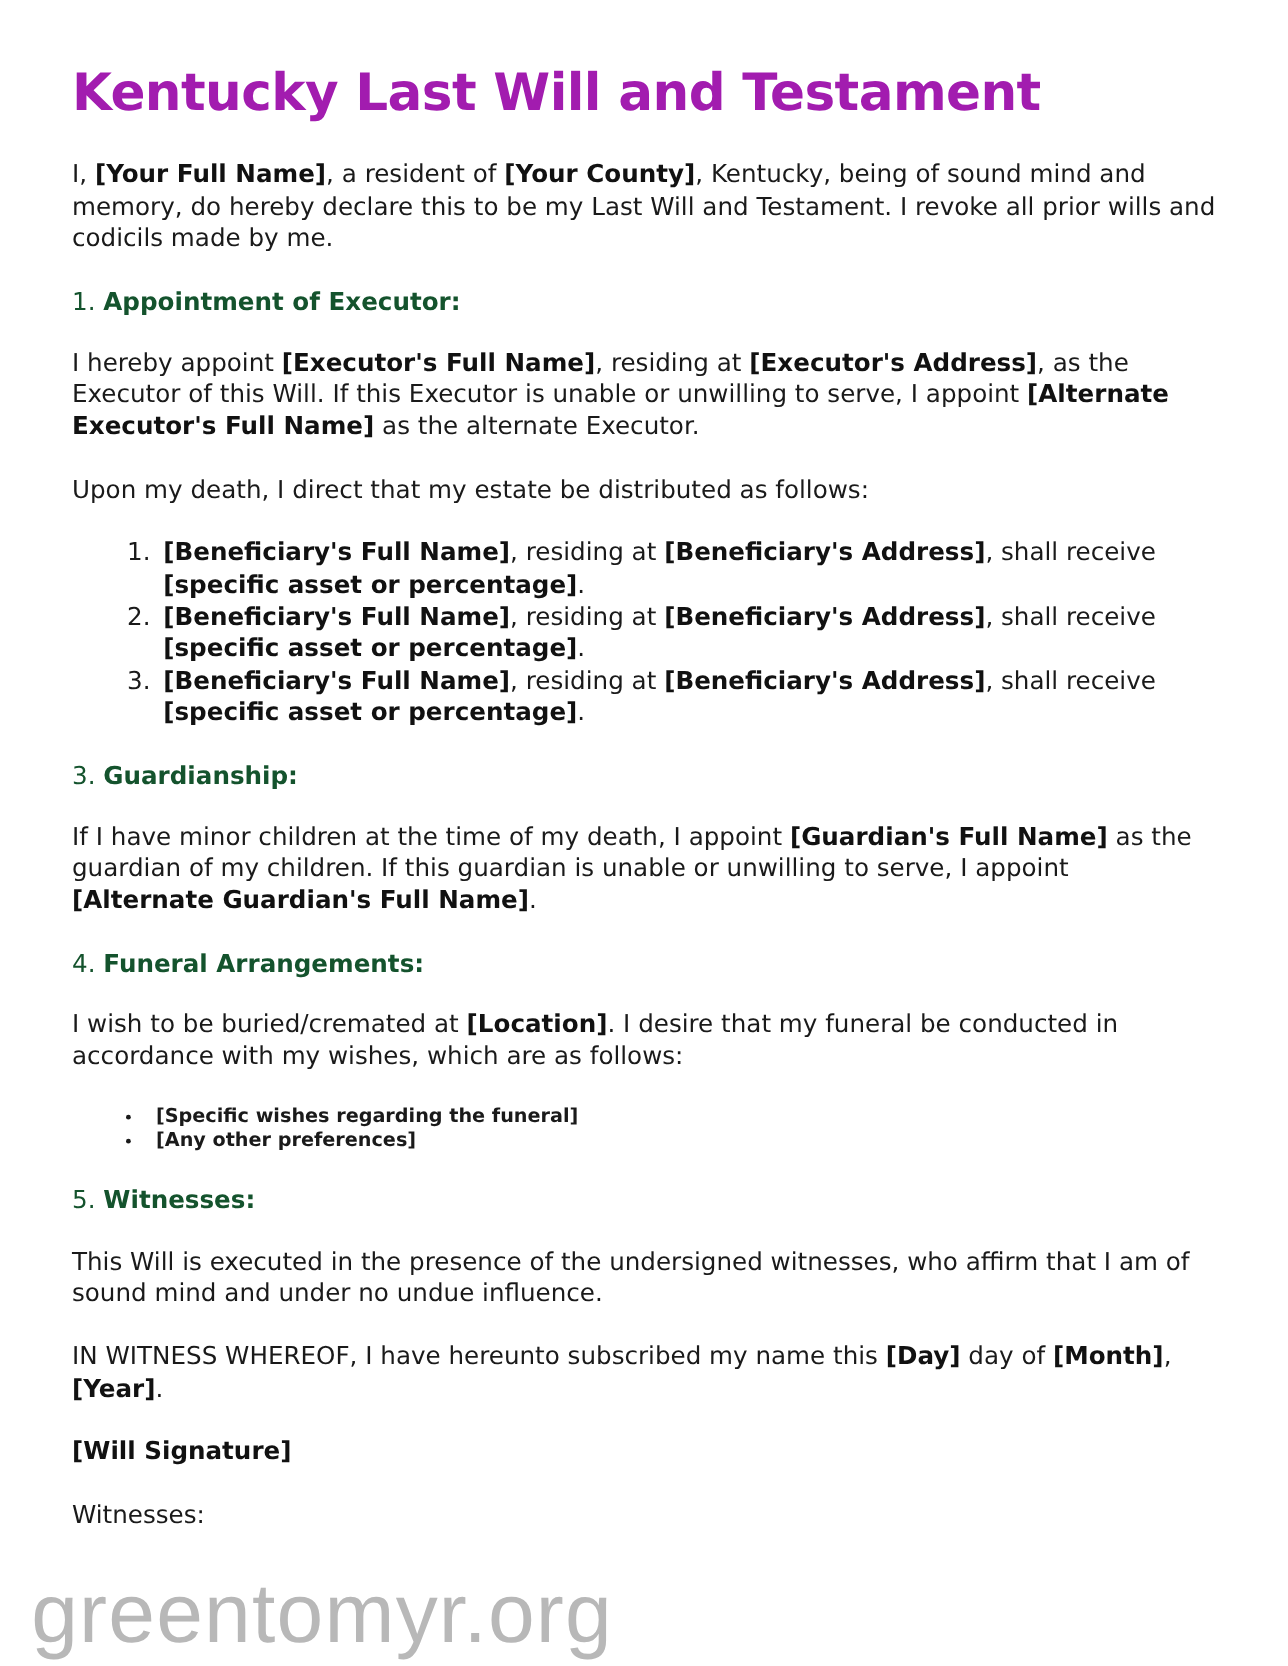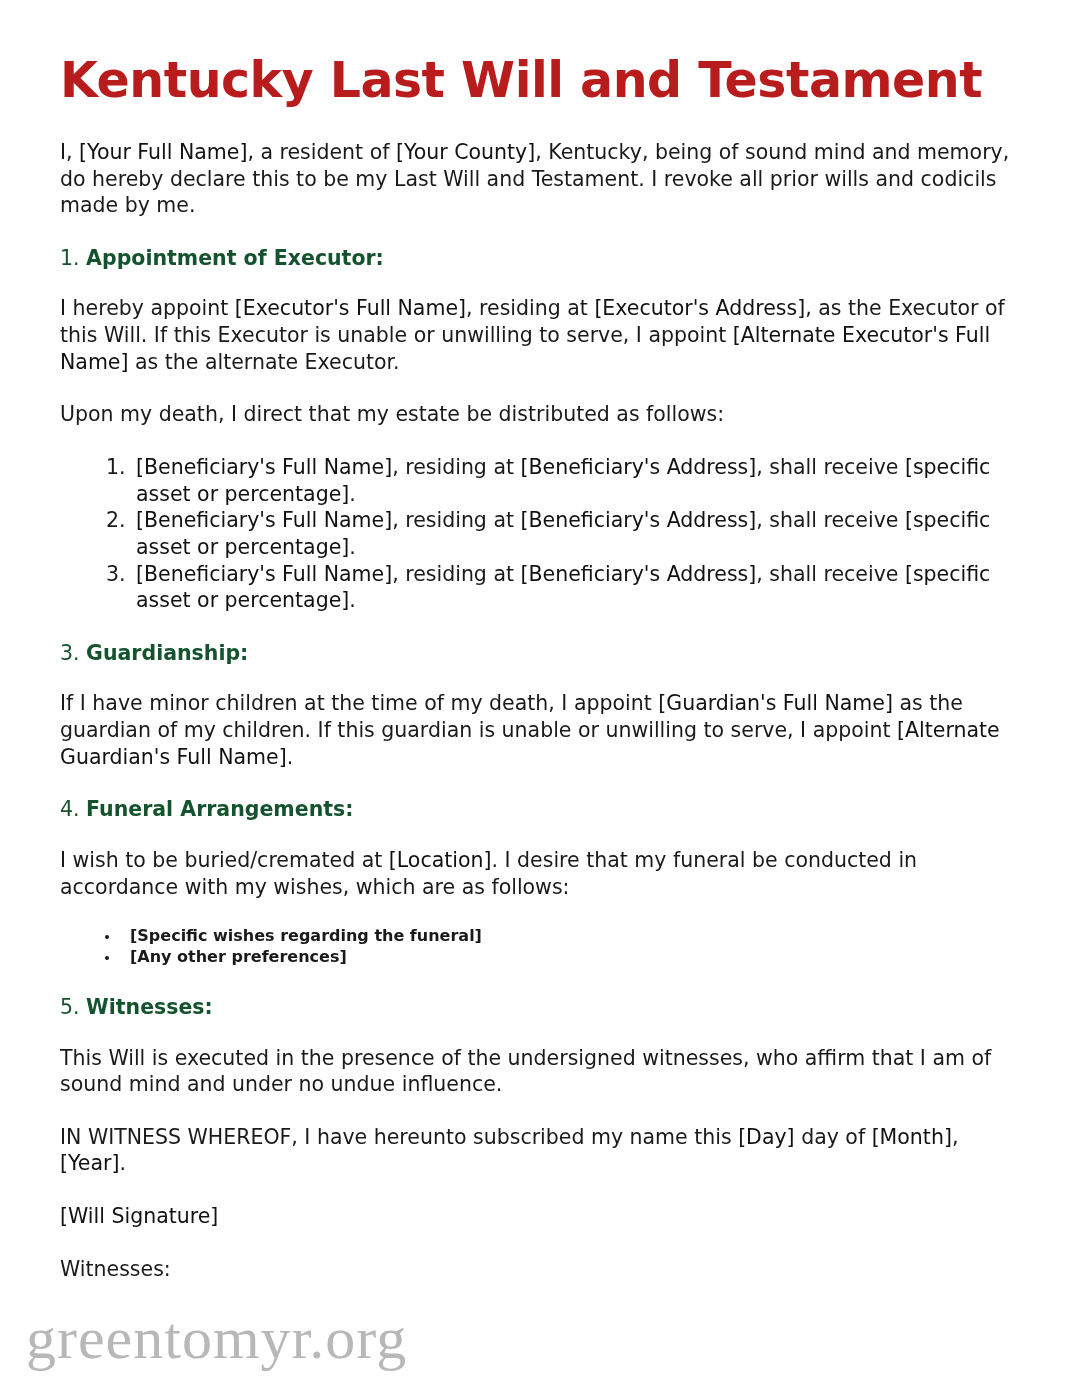--- a/index.html
+++ b/index.html
@@ -24,43 +24,43 @@
     background: #ffffff;
     overflow: hidden;
   }
   .content {
     position: absolute;
     left: 60px;
     top: 54px;
     width: 953px;
   }
   h1.doc-title {
-    font-size: 49px;
+    font-size: 43px;
     font-weight: bold;
     letter-spacing: -0.5px;
     line-height: 1.12;
     margin: 0 0 30px 0;
-    color: #b91c1c;
+    color: #a21caf;
   }
   p.para {
     font-size: 20.5px;
     line-height: 1.30;
     margin: 0 0 26px 0;
     color: #1a1a1a;
   }
   h2.section-head {
     font-size: 20.5px;
     font-weight: normal;
     line-height: 1.30;
     margin: 0 0 24px 0;
     color: #14532d;
   }
   h2.section-head .sec-num { font-weight: normal; }
   h2.section-head .sec-text { font-weight: bold; }
-  b, strong { font-weight: normal; color: #111111; }
+  b, strong { font-weight: bold; color: #111111; }
 
   ol.num-list {
     margin: 0 0 26px 0;
     padding-left: 72px;
     font-size: 20.5px;
     line-height: 1.30;
   }
   ol.num-list > li {
     margin: 0 0 0 0;
     padding-left: 4px;
@@ -75,22 +75,22 @@
   ul.bullet-list > li {
     font-weight: bold;
     padding-left: 10px;
   }
   ul.bullet-list > li::marker { font-size: 0.78em; }
 
   .watermark {
     position: absolute;
     left: 26px;
     top: 1304px;
-    font-family: Liberation Serif, serif;
-    font-size: 60px;
+    font-family: Liberation Sans, sans-serif;
+    font-size: 70px;
     letter-spacing: 1px;
     color: #b8b8b8;
     white-space: nowrap;
     pointer-events: none;
     z-index: 5;
   }
 </style>
 </head>
 <body>
 

